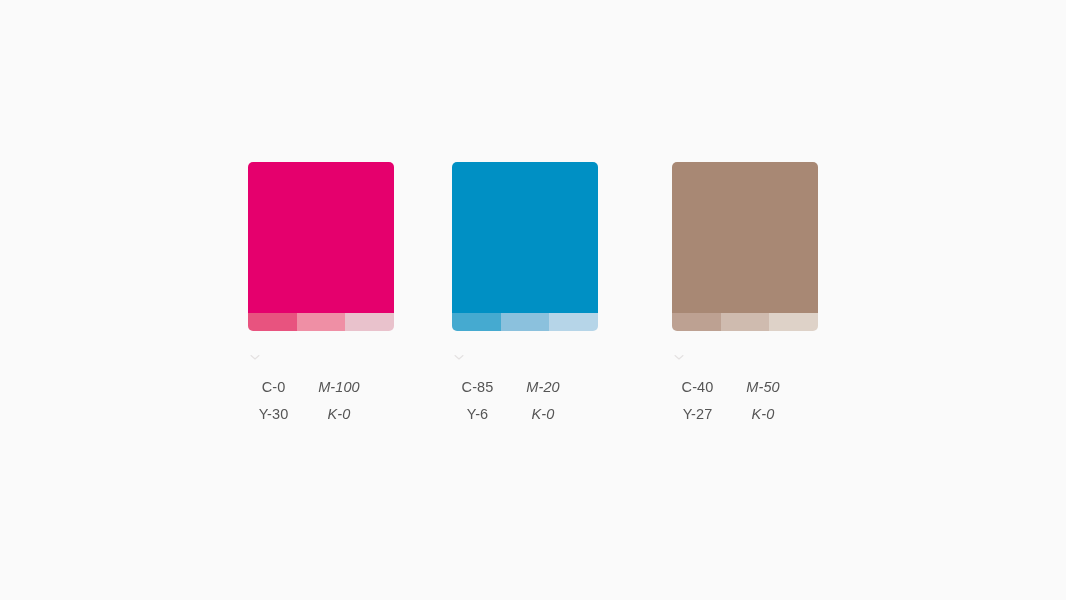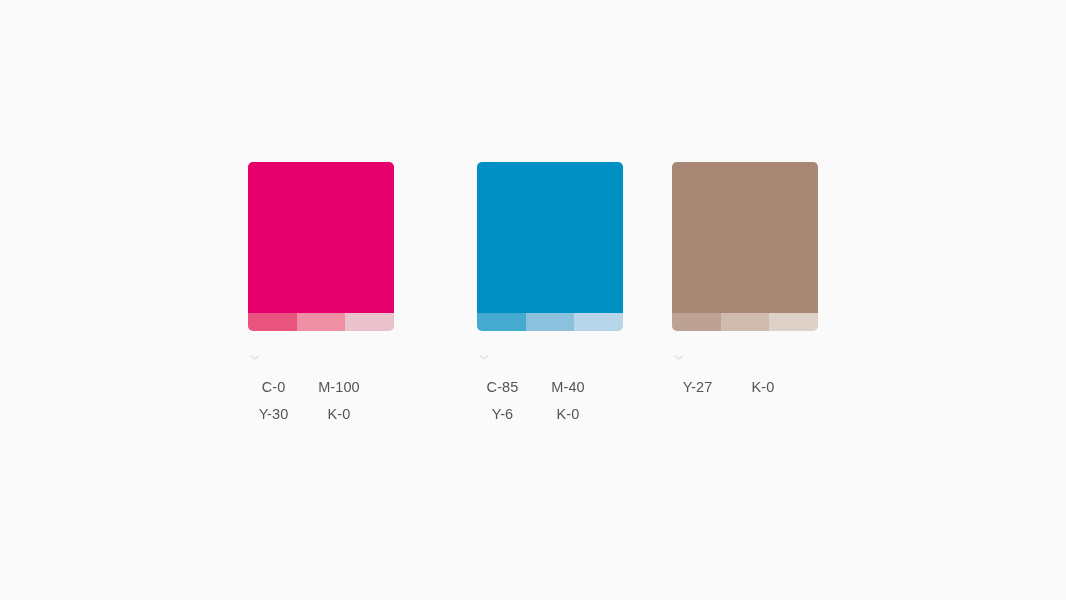--- a/index.html
+++ b/index.html
@@ -17,21 +17,21 @@
     position: relative;
     width: 1066px;
     height: 600px;
   }
   .swatch-group {
     position: absolute;
     top: 162px;
     width: 146px;
   }
   .swatch-group.g0 { left: 248px; }
-  .swatch-group.g1 { left: 477px; }
+  .swatch-group.g1 { left: 452px; }
   .swatch-group.g2 { left: 672px; }
 
   .card {
     width: 146px;
     height: 169px;
     border-radius: 5px;
     overflow: hidden;
     display: flex;
     flex-direction: column;
     justify-content: flex-end;
@@ -73,21 +73,21 @@
     line-height: 27px;
     text-align: center;
   }
   .cmyk-cell {
     font-size: 14.5px;
     color: #555555;
     letter-spacing: 0.1px;
     white-space: nowrap;
   }
   .cmyk-cell.col-a { width: 51px; }
-  .cmyk-cell.col-b { width: 80px; }
+  .cmyk-cell.col-b { width: 80px; font-style: italic; }
 </style>
 </head>
 <body style="background-color: rgb(250, 250, 250);">
 
 <div id="stage">
 
   <div class="swatch-group g0">
     <div class="card">
       <div class="card-body" style="background-color: rgb(229, 0, 109);"></div>
       <div class="tint-strip">
@@ -127,21 +127,21 @@
     <div class="chevron-row">
       <span class="chevron-icon">
         <svg width="14" height="14" viewBox="0 0 14 14" aria-hidden="true">
           <path d="M3 5.5 L7 9 L11 5.5" fill="none" stroke="#e4e1e1" stroke-width="1.1" stroke-linecap="round" stroke-linejoin="round"></path>
         </svg>
       </span>
     </div>
     <div class="cmyk-block">
       <div class="cmyk-row">
         <span class="cmyk-cell col-a">C-85</span>
-        <span class="cmyk-cell col-b">M-40</span>
+        <span class="cmyk-cell col-b">M-20</span>
       </div>
       <div class="cmyk-row">
         <span class="cmyk-cell col-a">Y-6</span>
         <span class="cmyk-cell col-b">K-0</span>
       </div>
     </div>
   </div>
 
   <div class="swatch-group g2">
     <div class="card">
@@ -154,19 +154,23 @@
     </div>
     <div class="chevron-row">
       <span class="chevron-icon">
         <svg width="14" height="14" viewBox="0 0 14 14" aria-hidden="true">
           <path d="M3 5.5 L7 9 L11 5.5" fill="none" stroke="#e4e1e1" stroke-width="1.1" stroke-linecap="round" stroke-linejoin="round"></path>
         </svg>
       </span>
     </div>
     <div class="cmyk-block">
       <div class="cmyk-row">
+        <span class="cmyk-cell col-a">C-40</span>
+        <span class="cmyk-cell col-b">M-50</span>
+      </div>
+      <div class="cmyk-row">
         <span class="cmyk-cell col-a">Y-27</span>
         <span class="cmyk-cell col-b">K-0</span>
       </div>
     </div>
   </div>
 
 </div>
 
 </body></html>

